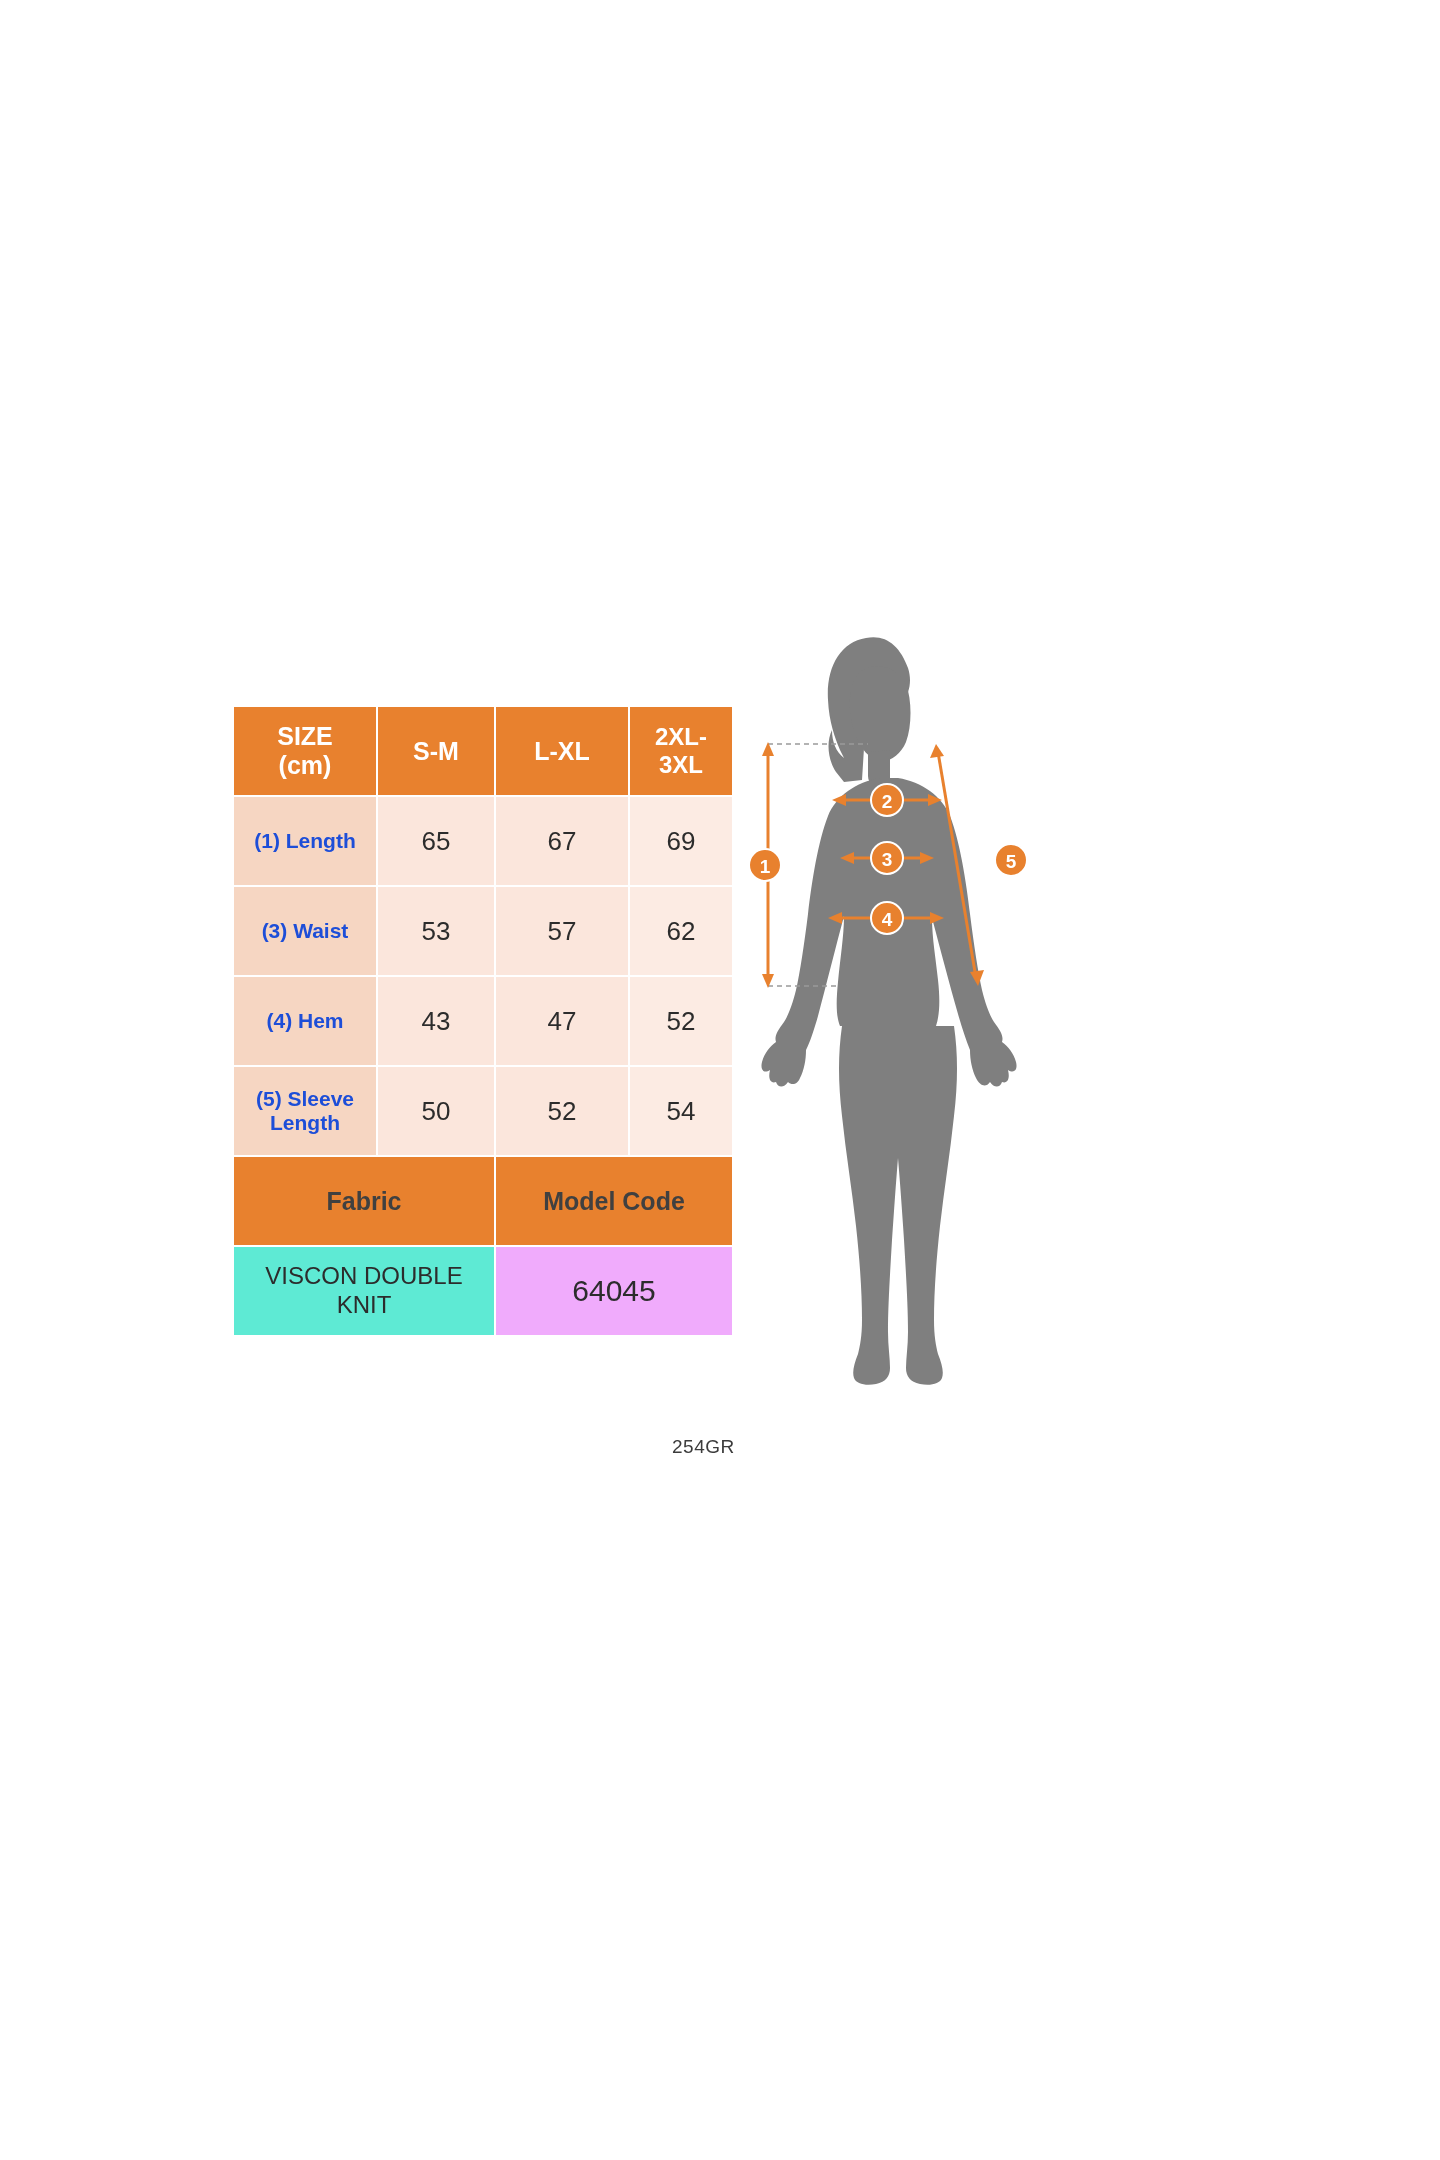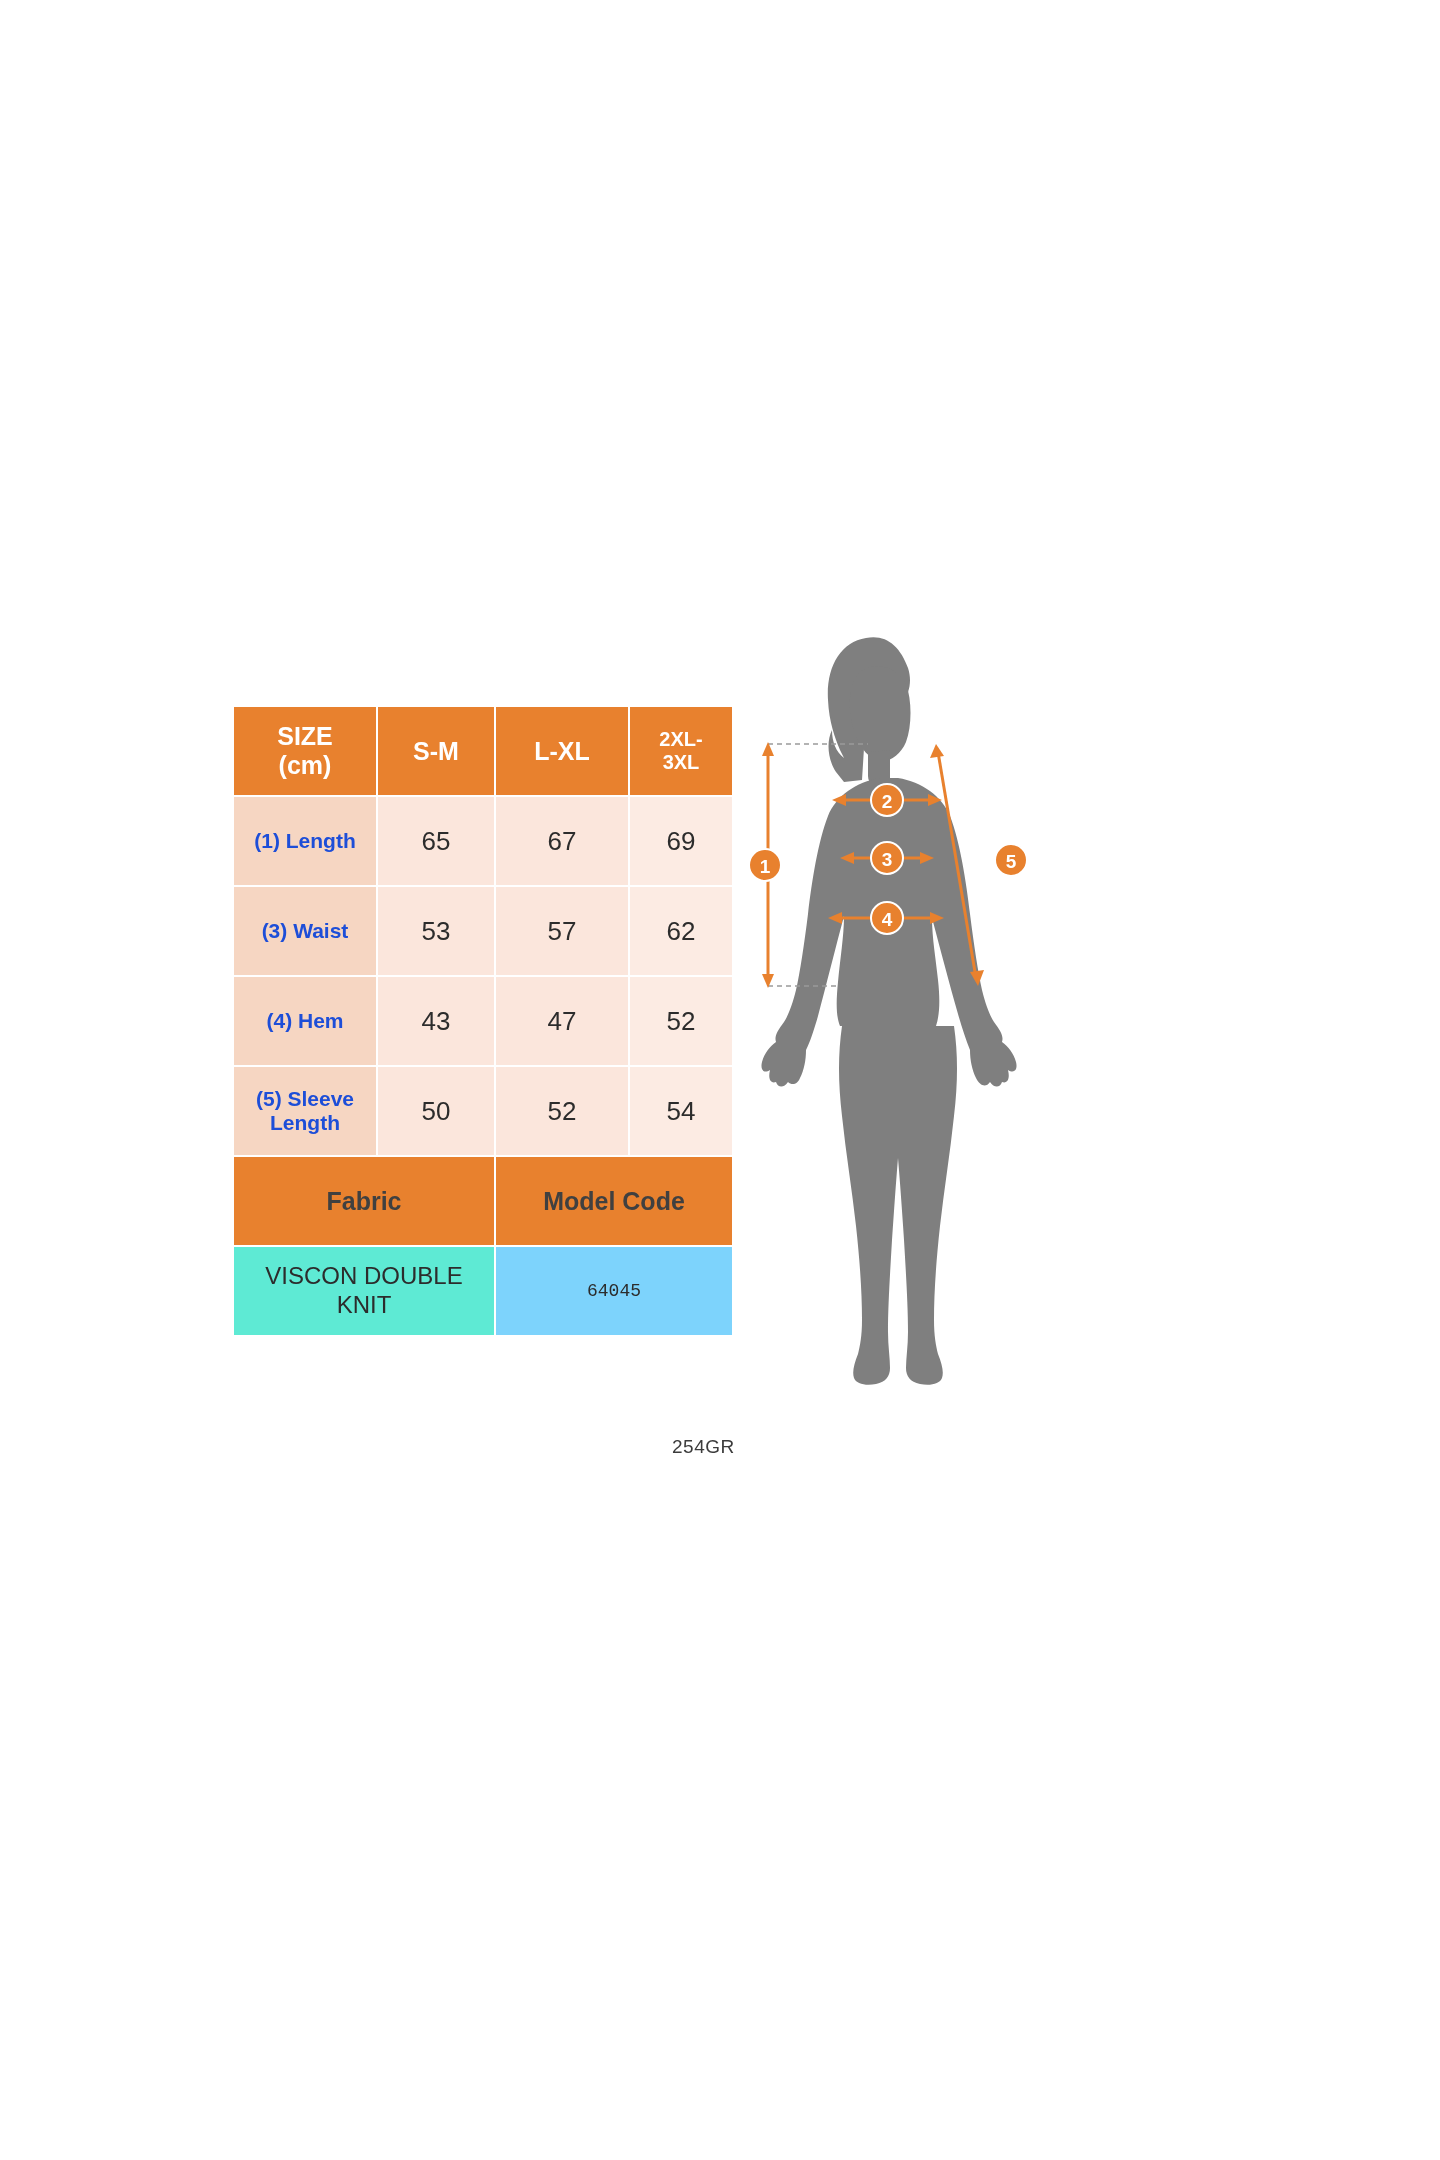--- a/index.html
+++ b/index.html
@@ -47,21 +47,21 @@
   }
 
   .hdr-cell {
     background: #e8812e;
     color: #ffffff;
     font-size: 25px;
     font-weight: bold;
     line-height: 1.15;
   }
   .hdr-cell.small {
-    font-size: 20px;
+    font-size: 24px;
   }
 
   .rowlabel {
     background: #f6d6c2;
     color: #1d4ed8;
     font-size: 21px;
     line-height: 1.15;
     font-weight: bold;
   }
   .val {
@@ -82,25 +82,24 @@
     height: 76px;
   }
   .fabric-val {
     background: #5eead4;
     color: #2c2c2c;
     font-size: 24px;
     line-height: 1.2;
     height: 88px;
   }
   .code-val {
-    background: #7dd3fc;
+    background: #f0abfc;
     color: #2c2c2c;
-    font-size: 18px;
+    font-size: 30px;
     height: 88px;
-    font-family: Liberation Mono, monospace;
   }
 
   #weight-note {
     position: absolute;
     left: 672px;
     top: 1436px;
     font-size: 19px;
     color: #3c3c3c;
     letter-spacing: 0.5px;
   }

